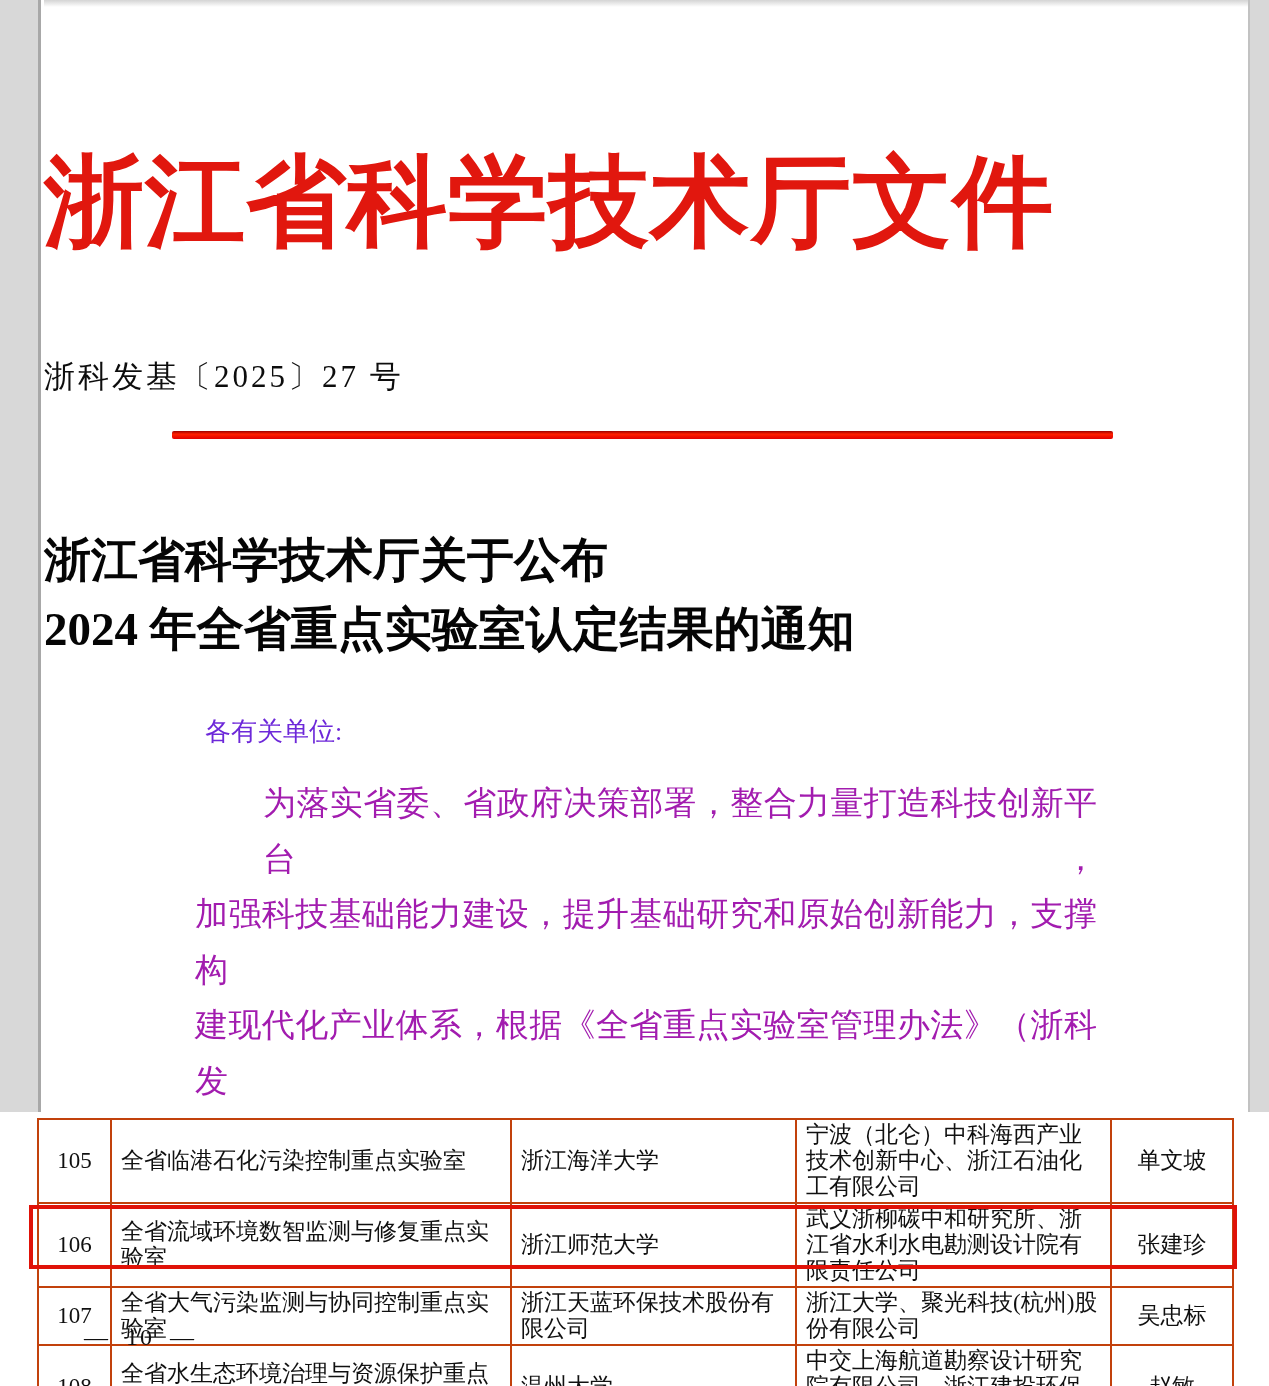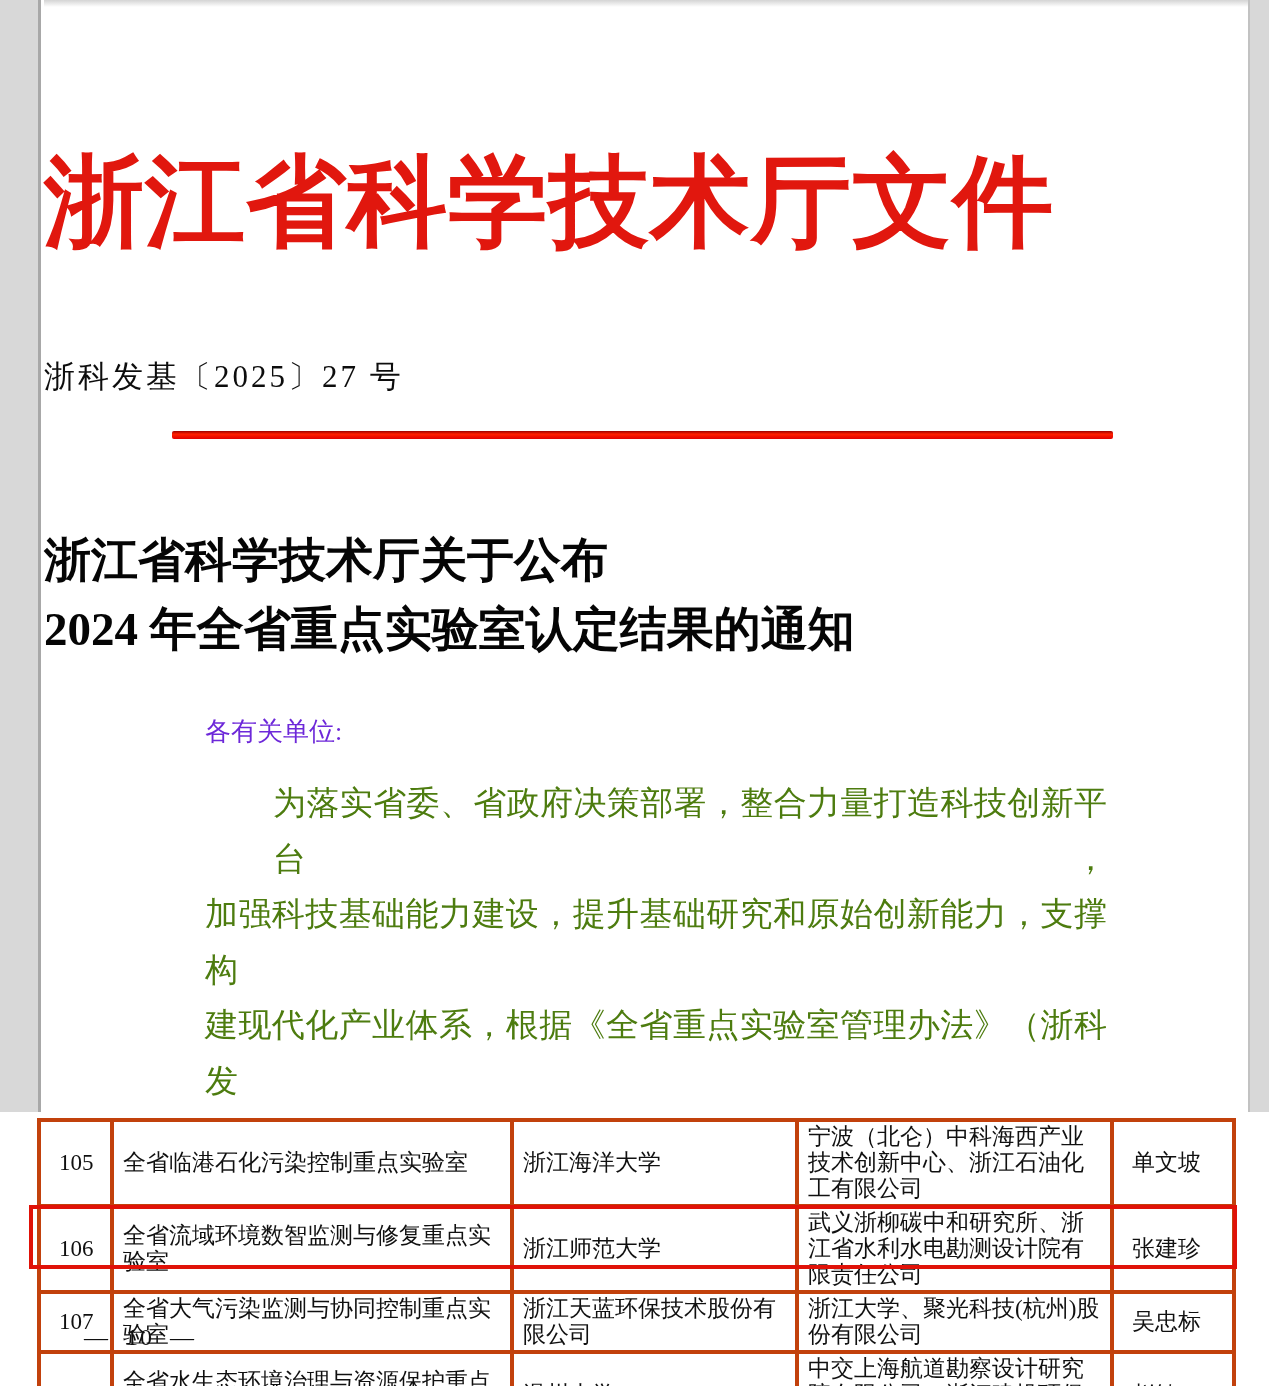--- a/index.html
+++ b/index.html
@@ -52,41 +52,41 @@
     font-weight: 700; font-size: 47px; line-height: 69px;
     color: #050505;
   }
 
   .salutation {
     position: absolute; left: 205px; top: 714px;
     font-size: 26px; color: #6d28d9;
   }
 
   .body-text {
-    position: absolute; left: 205px; top: 776px; width: 902px;
-    font-size: 33px; line-height: 55.5px; color: #4d7c0f;
+    position: absolute; left: 195px; top: 776px; width: 902px;
+    font-size: 33px; line-height: 55.5px; color: #a21caf;
   }
   .body-text .line { text-align: justify; text-align-last: justify; }
   .body-text .line.first { padding-left: 68px; }
   .body-text .line.last { text-align-last: left; }
 
   
   .results-table {
     position: absolute; left: 37px; top: 1118px; width: 1195px;
     border-collapse: collapse; table-layout: fixed;
     background: #ffffff;
   }
   .results-table td {
-    border: 4px solid #c2410c;
+    border: 2px solid #c2410c;
     font-size: 23px; line-height: 26px;
     padding: 2px 9px; height: 47px;
     vertical-align: middle;
     color: #101010;
   }
-  .results-table td.center { text-align: left; padding: 2px 18px; }
+  .results-table td.center { text-align: center; padding: 2px 18px; }
 
   .highlight-box {
     position: absolute; left: 29px; top: 1205px; width: 1208px; height: 64px;
     border: 4px solid var(--highlight-red);
     pointer-events: none;
   }
 
   .page-number {
     position: absolute; left: 84px; top: 1324px;
     font-size: 24px; letter-spacing: 2px; color: #101010;

